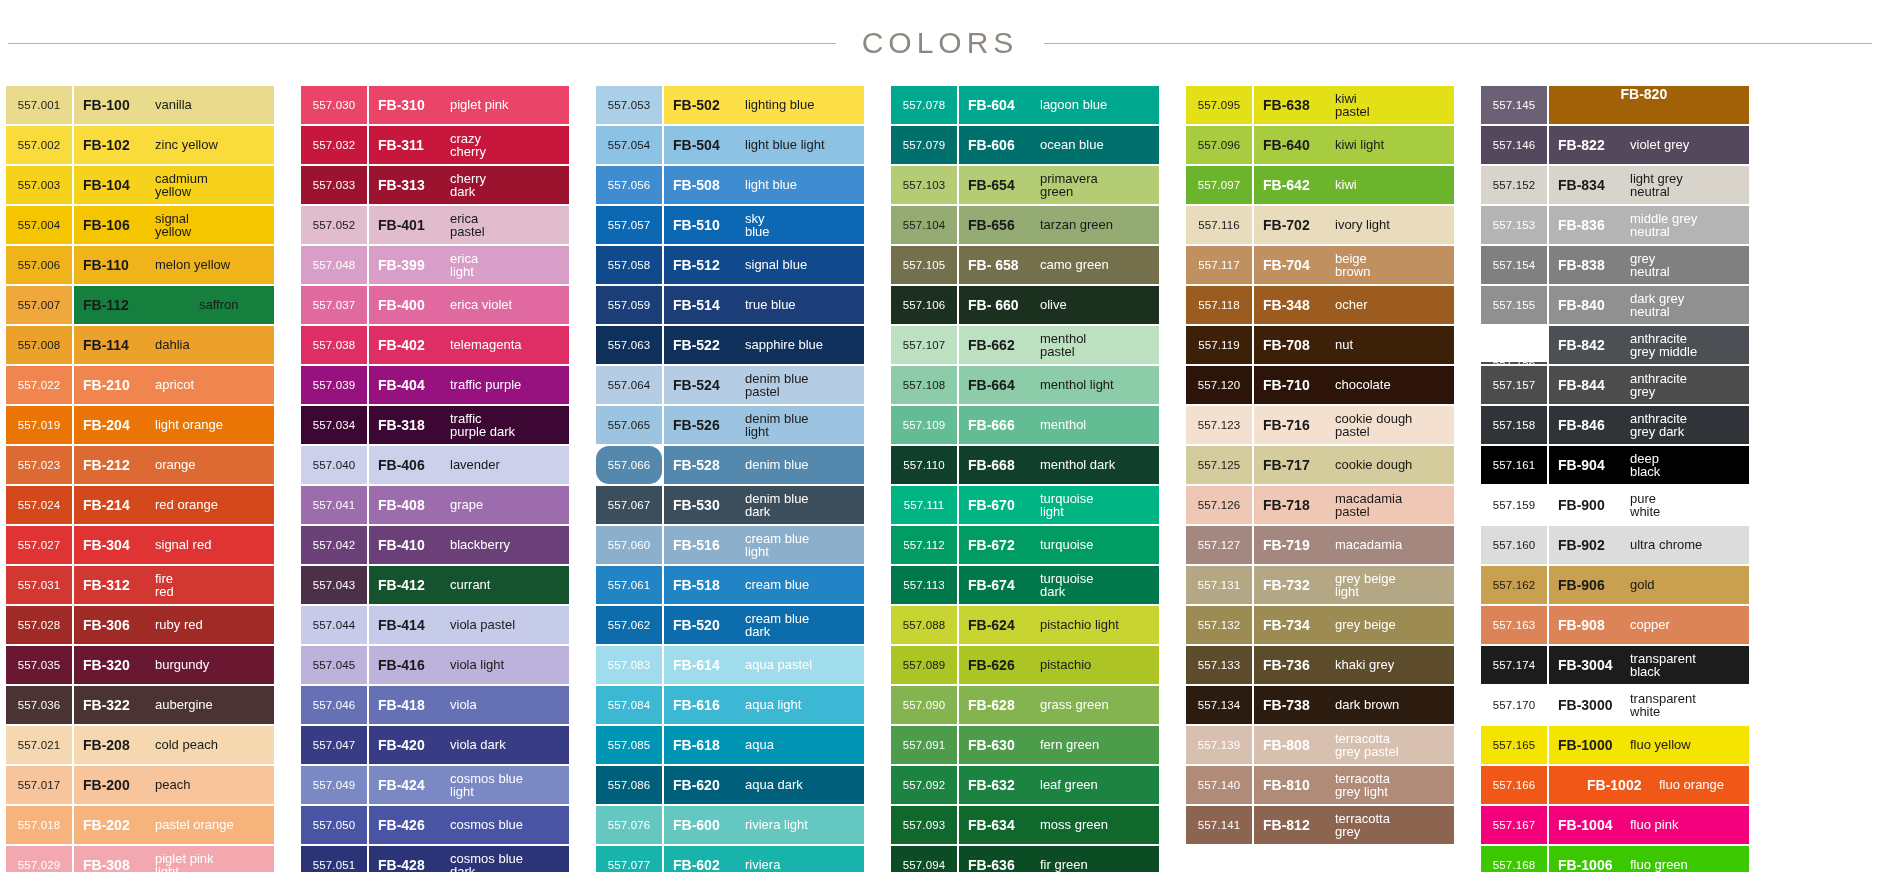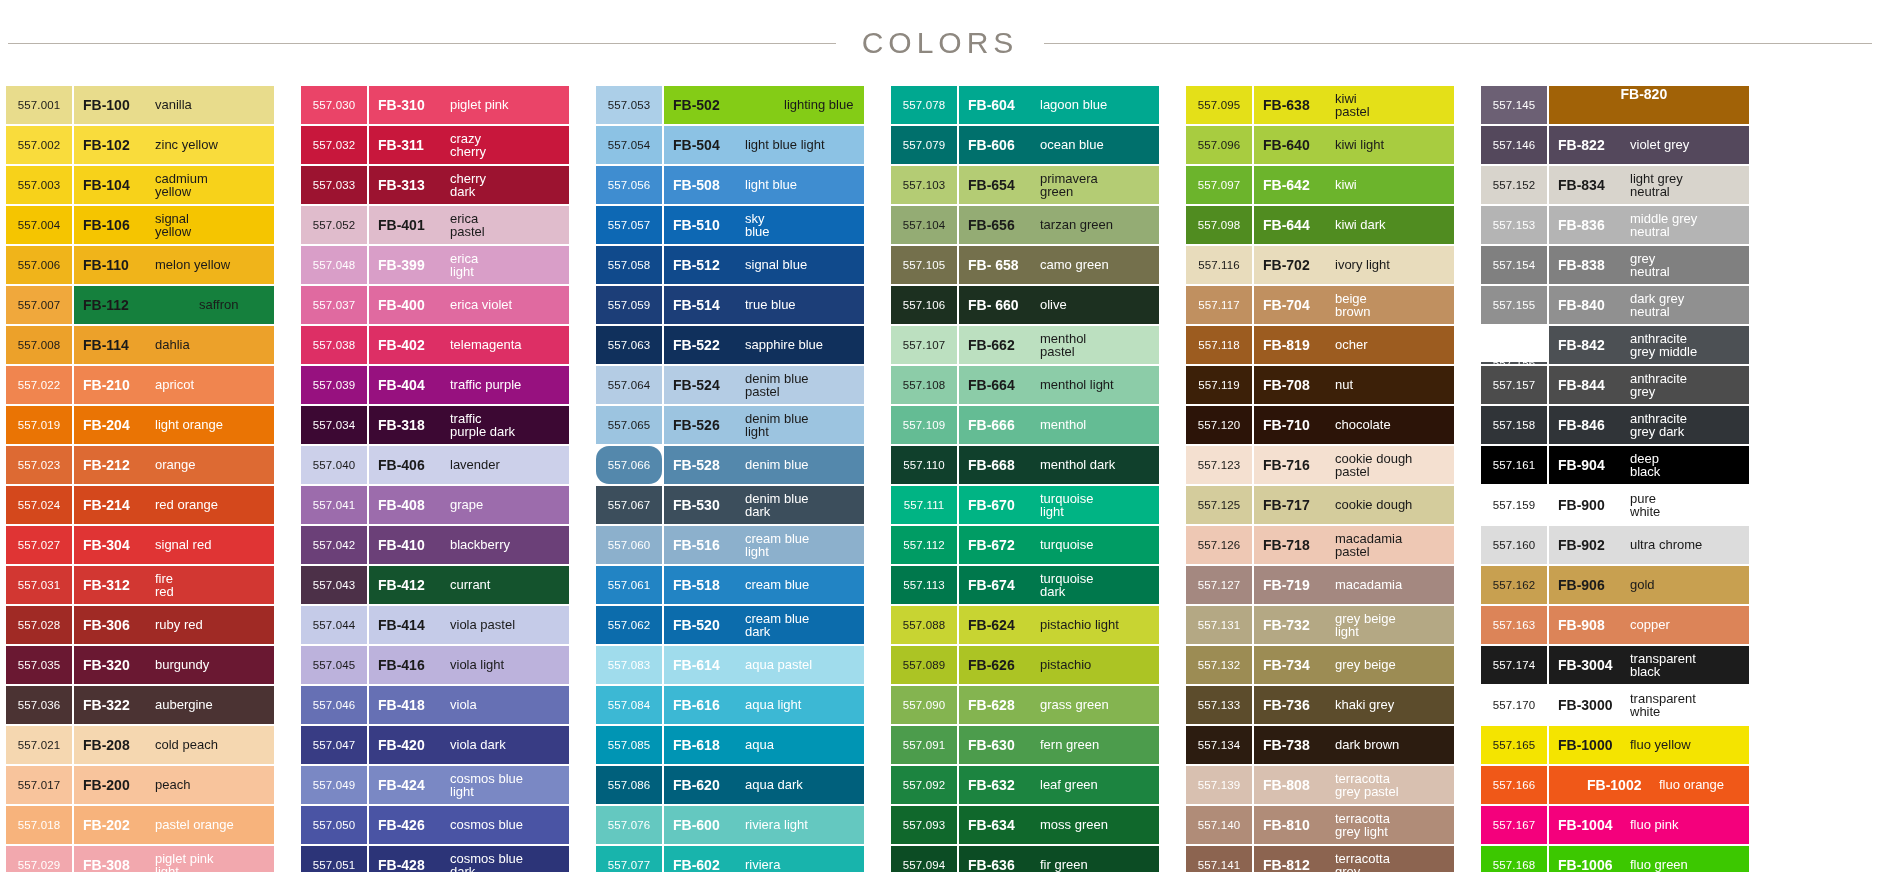--- a/index.html
+++ b/index.html
@@ -401,21 +401,21 @@
           <div class="sw-body" style="background: rgb(44, 52, 120);">
             <div class="sw-fb t-light">FB-428</div>
             <div class="sw-name t-light">cosmos blue
 dark</div>
           </div>
         </div>
       </div>
       <div class="col">
         <div class="swatch">
           <div class="sw-code t-dark" style="background: rgb(172, 207, 232);">557.053</div>
-          <div class="sw-body" style="background: #84cc16; gap: 39px;">
+          <div class="sw-body" style="background: #fde047;">
             <div class="sw-fb t-dark">FB-502</div>
             <div class="sw-name t-dark">lighting blue</div>
           </div>
         </div>
         <div class="swatch">
           <div class="sw-code t-dark" style="background: rgb(140, 194, 228);">557.054</div>
           <div class="sw-body" style="background: rgb(140, 194, 228);">
             <div class="sw-fb t-dark">FB-504</div>
             <div class="sw-name t-dark">light blue light</div>
           </div>
@@ -716,45 +716,38 @@
           </div>
         </div>
         <div class="swatch">
           <div class="sw-code t-light" style="background: rgb(108, 180, 44);">557.097</div>
           <div class="sw-body" style="background: rgb(108, 180, 44);">
             <div class="sw-fb t-light">FB-642</div>
             <div class="sw-name t-light">kiwi</div>
           </div>
         </div>
         <div class="swatch">
-          <div class="sw-code t-light" style="background: rgb(80, 140, 32);">557.098</div>
-          <div class="sw-body" style="background: rgb(80, 140, 32);">
-            <div class="sw-fb t-light">FB-644</div>
-            <div class="sw-name t-light">kiwi dark</div>
-          </div>
-        </div>
-        <div class="swatch">
           <div class="sw-code t-dark" style="background: rgb(232, 220, 188);">557.116</div>
           <div class="sw-body" style="background: rgb(232, 220, 188);">
             <div class="sw-fb t-dark">FB-702</div>
             <div class="sw-name t-dark">ivory light</div>
           </div>
         </div>
         <div class="swatch">
           <div class="sw-code t-light" style="background: rgb(192, 144, 96);">557.117</div>
           <div class="sw-body" style="background: rgb(192, 144, 96);">
             <div class="sw-fb t-light">FB-704</div>
             <div class="sw-name t-light">beige
 brown</div>
           </div>
         </div>
         <div class="swatch">
           <div class="sw-code t-light" style="background: rgb(156, 92, 32);">557.118</div>
           <div class="sw-body" style="background: rgb(156, 92, 32);">
-            <div class="sw-fb t-light">FB-819</div>
+            <div class="sw-fb t-light">FB-348</div>
             <div class="sw-name t-light">ocher</div>
           </div>
         </div>
         <div class="swatch">
           <div class="sw-code t-light" style="background: rgb(60, 32, 8);">557.119</div>
           <div class="sw-body" style="background: rgb(60, 32, 8);">
             <div class="sw-fb t-light">FB-708</div>
             <div class="sw-name t-light">nut</div>
           </div>
         </div>

